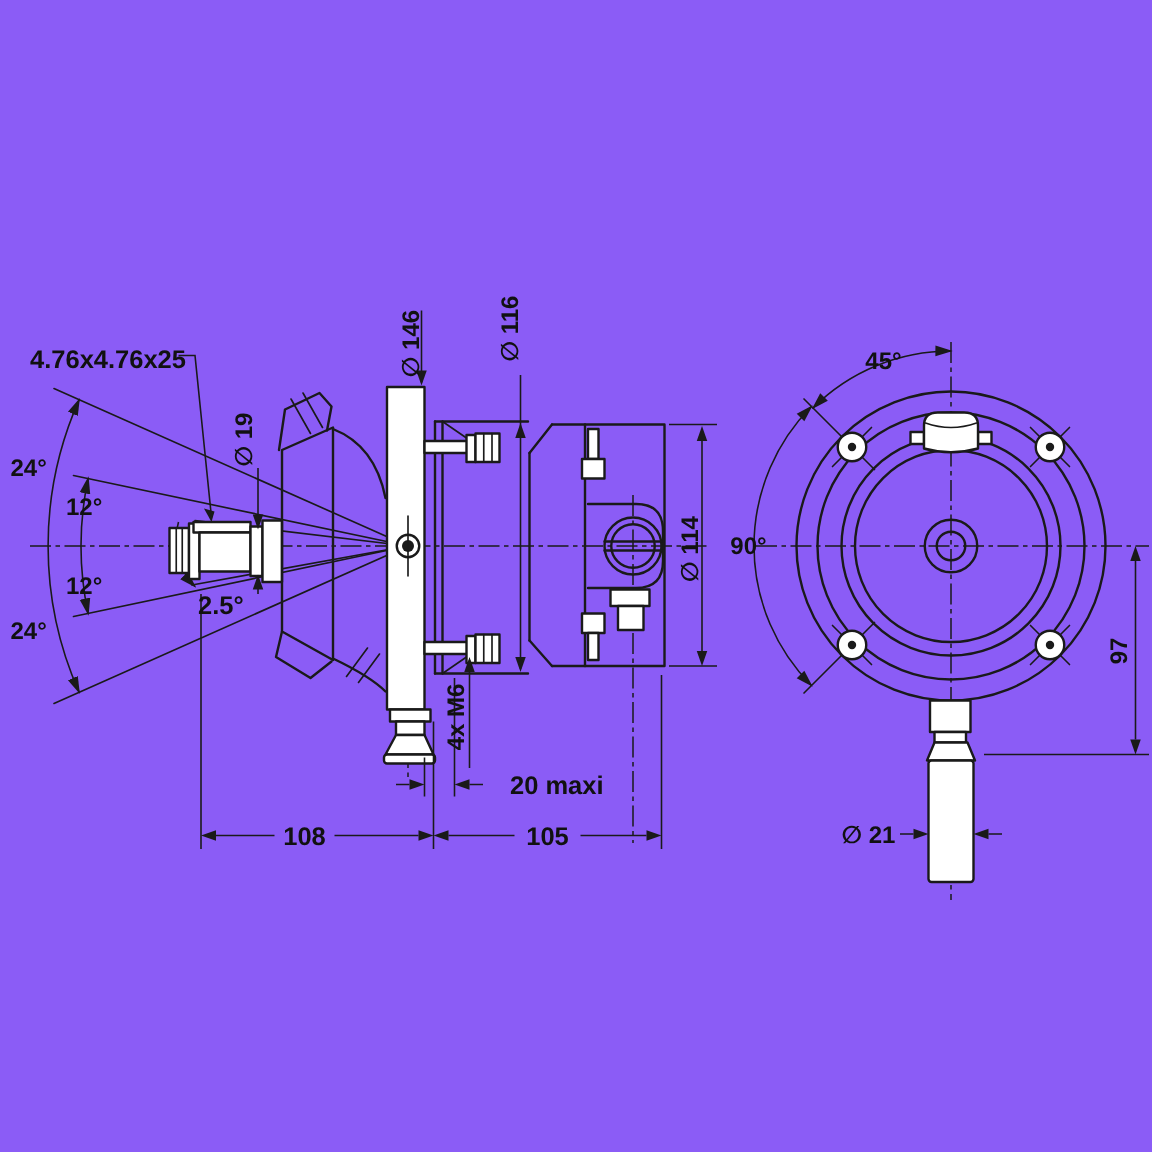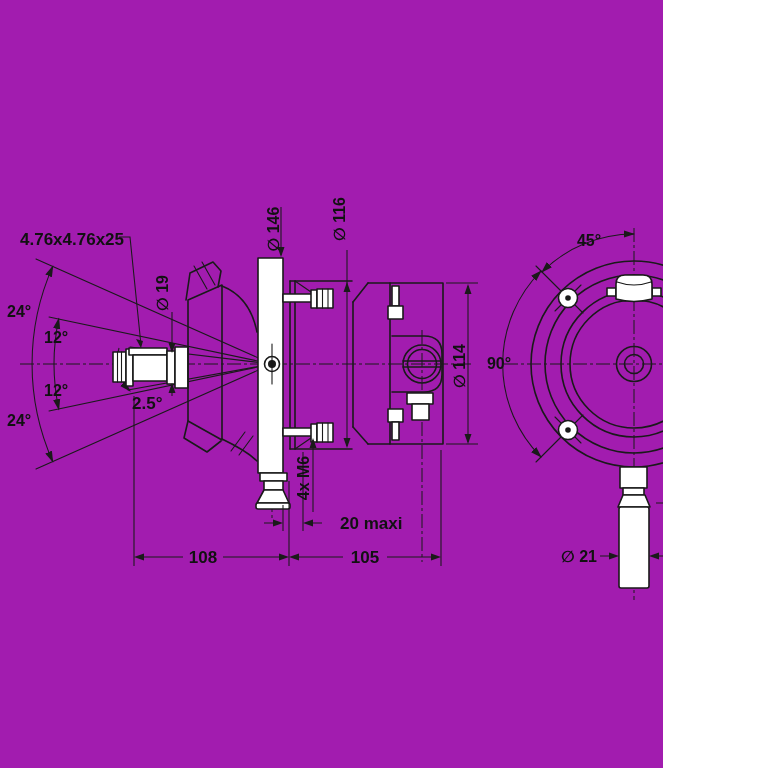--- a/index.html
+++ b/index.html
@@ -1,16 +1,16 @@
 <!DOCTYPE html>
 <html><head>
 <meta charset="utf-8">
 <style>
   html,body{margin:0;padding:0;background:#ffffff;}
-  .page{width:663px;height:768px;background:#a21caf;position:relative;overflow:hidden;}
+  .page{width:768px;height:768px;background:#8b5cf6;position:relative;overflow:hidden;}
   svg{display:block;}
   .obj{stroke:#1a1a1a;stroke-width:1.6;fill:none;stroke-linejoin:round;stroke-linecap:round;}
   .objf{stroke:#1a1a1a;stroke-width:1.6;fill:#ffffff;stroke-linejoin:round;}
   .thin{stroke:#1a1a1a;stroke-width:1.1;fill:none;stroke-linecap:round;}
   .cl{stroke:#1a1a1a;stroke-width:1;fill:none;stroke-dasharray:14 3 3 3;}
   .dim{stroke:#1a1a1a;stroke-width:1.05;fill:none;}
   .arr{fill:#1a1a1a;stroke:none;}
   .dot{fill:#1a1a1a;stroke:none;}
   text{font-family:"Liberation Sans","DejaVu Sans",sans-serif;font-weight:bold;fill:#111;}
   .t17{font-size:17px;}

